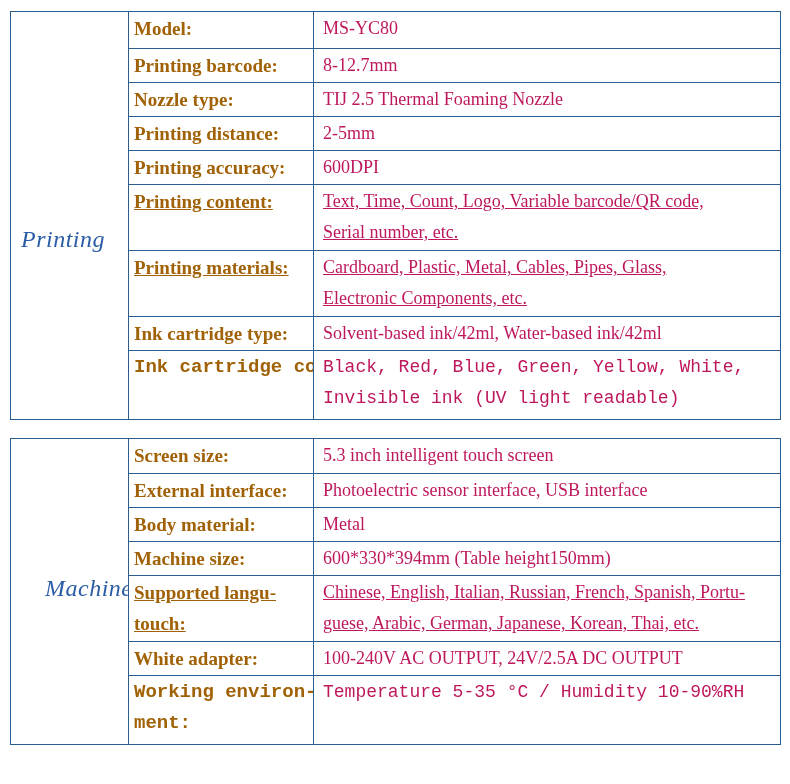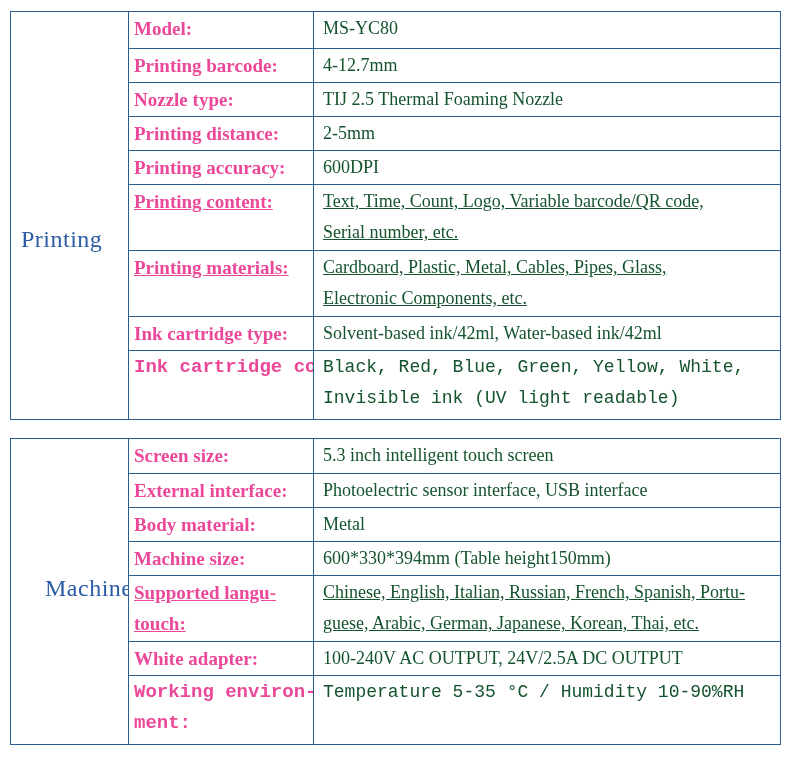--- a/index.html
+++ b/index.html
@@ -29,36 +29,37 @@
     border: 1.5px solid #2a5e8f;
     overflow: hidden;
   }
 
   td.section-cell {
     font-size: 24px;
     color: #2b5ca6;
     vertical-align: top;
     padding-left: 10px;
     letter-spacing: 0.5px;
+    font-style: italic;
   }
   #printing-table td.section-cell { padding-top: 214px; }
   #machine-table  td.section-cell { padding-top: 136px; padding-left: 34px; }
 
   td.label-cell {
     font-weight: bold;
     font-size: 19px;
-    color: #ec4899;
+    color: #a16207;
     vertical-align: top;
     padding: 1px 2px 0 5px;
     line-height: 31px;
     white-space: pre;
   }
   td.value-cell {
     font-size: 18px;
-    color: #14532d;
+    color: #be185d;
     vertical-align: top;
     padding: 1px 2px 0 9px;
     line-height: 31px;
     white-space: pre;
   }
 
   tr.h33 td { height: 33px; }
   tr.h35 td { height: 35px; }
   tr.h32 td { height: 32px; }
   tr.h64 td { height: 64px; text-decoration: underline; }
@@ -74,21 +75,21 @@
     <col style="width:467px">
   </colgroup>
   <tbody>
     <tr class="h35">
       <td class="section-cell" rowspan="9">Printing</td>
       <td class="label-cell">Model:</td>
       <td class="value-cell">MS-YC80</td>
     </tr>
     <tr class="h32">
       <td class="label-cell">Printing barcode:</td>
-      <td class="value-cell">4-12.7mm</td>
+      <td class="value-cell">8-12.7mm</td>
     </tr>
     <tr class="h32">
       <td class="label-cell">Nozzle type:</td>
       <td class="value-cell">TIJ 2.5 Thermal Foaming Nozzle</td>
     </tr>
     <tr class="h32">
       <td class="label-cell">Printing distance:</td>
       <td class="value-cell">2-5mm</td>
     </tr>
     <tr class="h32">

